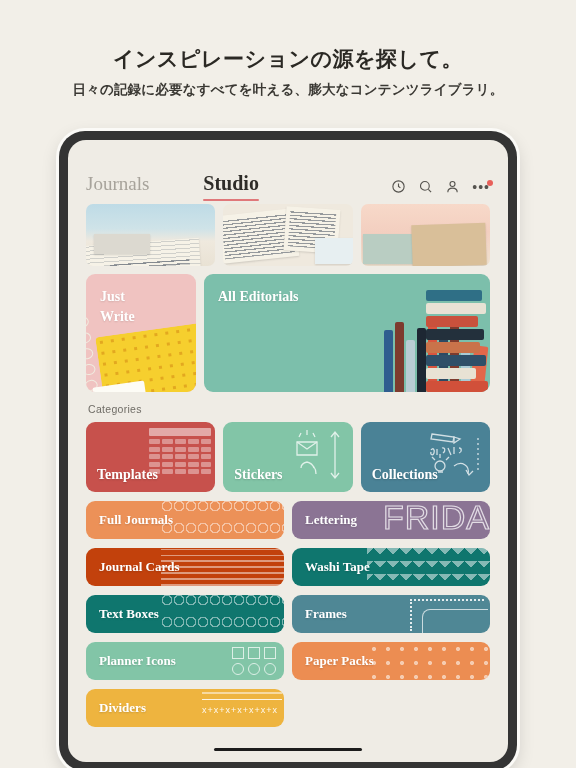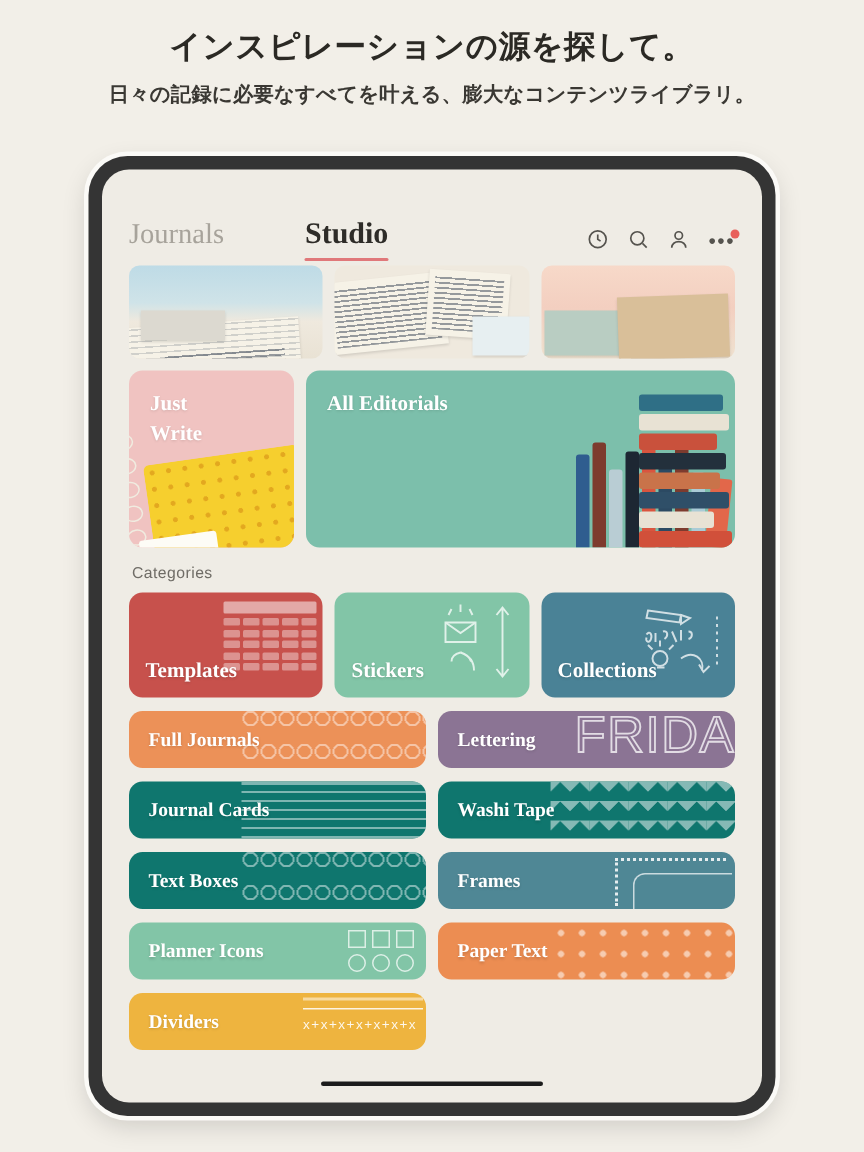--- a/index.html
+++ b/index.html
@@ -5,21 +5,21 @@
   * { box-sizing: border-box; margin: 0; padding: 0; }
   html, body {
     width: 576px; height: 768px;
     background: #f2efe8;
     font-family: "Liberation Sans", sans-serif;
     overflow: hidden;
   }
   #root { position: relative; width: 576px; height: 768px; }
 
   
-  .promo { text-align: center; padding-top: 18px; }
+  .promo { text-align: center; padding-top: 18px; margin-top: 27px; }
   .promo-title {
     font-size: 21px; font-weight: 700; color: #2b2924;
     letter-spacing: .5px; line-height: 1.3;
   }
   .promo-sub {
     font-size: 13.5px; font-weight: 700; color: #3a3833;
     margin-top: 9px; letter-spacing: .2px;
   }
 
   
@@ -365,21 +365,21 @@
               <span class="chip-label">Full Journals</span>
               <div class="pat pat-rings"></div>
             </div>
             <div class="chip" style="background:#8b7494">
               <span class="chip-label">Lettering</span>
               <span class="frida">FRIDA</span>
             </div>
           </div>
 
           <div class="row2">
-            <div class="chip" style="background:#0f766e">
+            <div class="chip" style="background:#c2410c">
               <span class="chip-label">Journal Cards</span>
               <div class="pat pat-hline"></div>
             </div>
             <div class="chip" style="background:#0f766e">
               <span class="chip-label">Washi Tape</span>
               <div class="pat pat-chev"></div>
             </div>
           </div>
 
           <div class="row2">
@@ -399,21 +399,21 @@
               <div class="icon-grid">
                 <div class="ig"></div>
                   <div class="ig"></div>
                   <div class="ig"></div>
                 <div class="ig rnd"></div>
                   <div class="ig rnd"></div>
                   <div class="ig rnd"></div>
               </div>
             </div>
             <div class="chip" style="background:#ec8d52">
-              <span class="chip-label">Paper Text</span>
+              <span class="chip-label">Paper Packs</span>
               <div class="pat pat-dots"></div>
             </div>
           </div>
 
           <div class="row2">
             <div class="chip" style="background:#eeb43f">
               <span class="chip-label">Dividers</span>
               <div class="div-art">
                 <div class="div-line" style="opacity:.6"></div>
                 <div class="div-line"></div>

